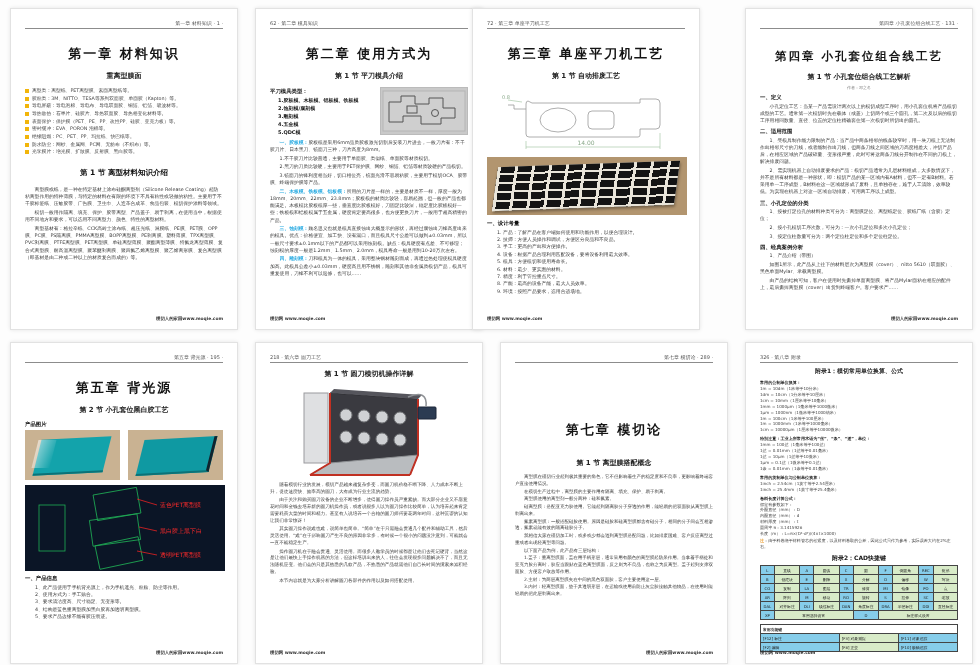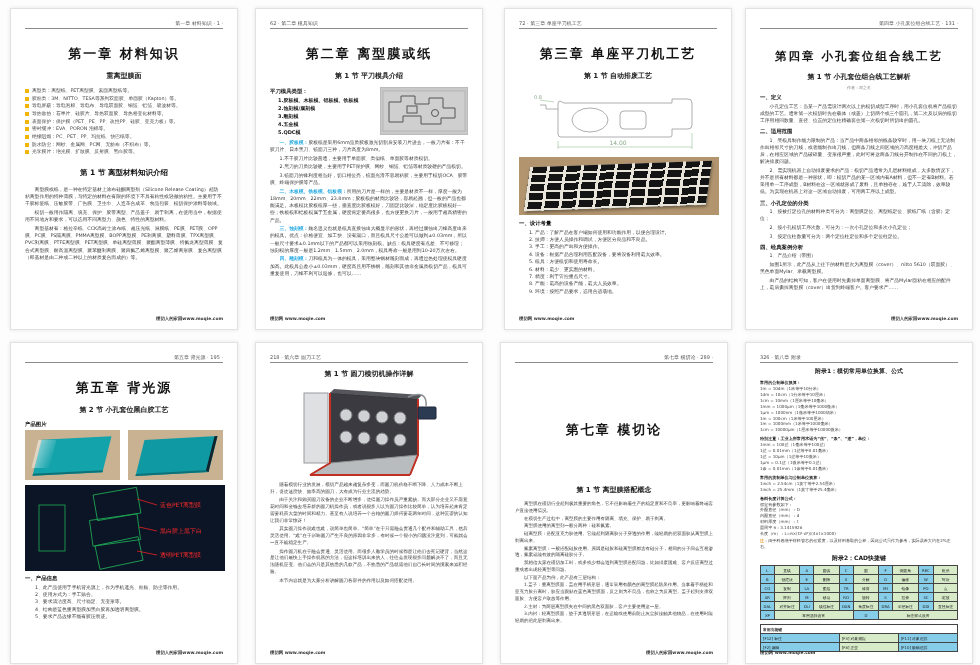--- a/index.html
+++ b/index.html
@@ -44,21 +44,21 @@
   .film{position:absolute;left:12px;top:8px;width:70px;height:34px;background:#13a3ab;
         transform:skew(-14deg,-3deg);border-bottom:2px solid #0c7277;}
   .film.dark{border-right:3px solid #10242e;background:#0f99a2;}
   .shine{position:absolute;left:10px;top:10px;width:18px;height:28px;
          background:linear-gradient(100deg,rgba(255,255,255,.55),rgba(255,255,255,0));transform:skew(-14deg);}
   .cadpanel{width:200px;height:86px;background:#0b1526;margin:0 auto 4px;}
   
   .machbox{width:158px;height:92px;margin:2px auto 5px;}
   
   .pg7 .title{margin-top:58px;}
-  .pg7 .sub{margin-top:46px;}
+  .pg7 .sub{margin-top:19px;}
   
   .pg8 .title{margin:6px 0 2px;font-size:11px;}
   .pg8 .sub{margin:2px 0 4px;font-size:6px;}
   .unit{font-size:4.1px;line-height:1.45;color:#444;}
   .unit .uh{font-weight:bold;color:#222;margin-top:3px;}
   .note{font-size:4.1px;line-height:1.4;color:#444;margin-top:1px;}
   .note .nl{color:#e8931c;font-weight:bold;}
   .tbltitle{font-size:6px;font-weight:bold;text-align:center;margin:5px 0 2px;color:#111;}
   table.cadtbl{border-collapse:collapse;width:100%;table-layout:fixed;}
   table.cadtbl td{border:1px solid #444;font-size:3.8px;text-align:center;padding:1px 0;height:6px;
@@ -130,21 +130,21 @@
         <p>模切一般用作隔离、填充、保护、胶带离型、产品盖子、易于剥离，在使用当中，根据使用不同地方和要求，可以选用不同离型力、颜色、特性的离型材料。</p>
         <p>离型基材有：格拉辛纸、CCK高岭土涂布纸、超压光纸、淋膜纸、PE膜、PET膜、OPP膜、PC膜、PS隔离膜、PMMA离型膜、BOPP离型膜、PE剥离膜、塑料薄膜、TPX离型膜、PVC剥离膜、PTFE离型膜、PET离型膜、单硅离型薄膜、聚酯离型薄膜、特氟龙离型薄膜、复合式离型膜、耐高温离型膜、聚苯醚剥离膜、聚四氟乙烯离型膜、聚乙烯离形膜、复合离型膜（即基材是由二种或二种以上的材质复合而成的）等。</p>
       </div>
     <div class="footer r">模切人的家园www.moqie.com</div>
   </div>
 
   <div class="pg" style="left:255px;top:8px;">
     <div class="hdr">
         <span>62 · 第二章 模具知识</span>
       </div>
-    <div class="title">第二章 离型膜或纸</div>
+    <div class="title">第二章 使用方式为</div>
     <div class="sub">第 1 节 平刀模具介绍</div>
     <div class="p2top">
       <div class="types">
         <div class="tl">平刀模具类型：</div>
         <div>
             <div class="it">1.胶板模、木板模、铝板模、铁板模</div>
             <div class="it">2.蚀刻模/腐刻模</div>
             <div class="it">3.雕刻模</div>
             <div class="it">4.五金模</div>
             <div class="it">5.QDC模</div>
@@ -164,21 +164,21 @@
       <p><span>1.不干胶刀片比较普通，主要用于单面胶、类似纸、单面胶等材质模切。</span></p>
       <p><span>2.黑刀的刀质比较硬，主要用于PET保护膜、网纱、铜箔、铝箔等材质较硬的产品模切。</span></p>
       <p><span>3.镜面刀的锋利度相当好，切口相位亮，镜面光滑不容易粘胶，主要用于模切OCA、胶带膜、终端保护膜等产品。</span></p>
       <p><span class="lead">二、木板模、铁板模、铝板模：</span><span>所用的刀片是一样的，主要是材质不一样，厚度一般为18mm、20mm、22mm、23.8mm；胶板模的材质比较轻，容易起翘，但一般的产品也都能满足。木板模比胶板模厚一些，垂直度比胶板模好，刀固定比较深，稳定度比胶板模好一些；铁板模和铝板模属于五金属，硬度肯定要高很多，也方便更换刀片，一般用于超高精密的产品。</span></p>
       <p><span class="lead">三、蚀刻模：</span><span>顾名思义也就是模具直接蚀出大概显示的形状，再经过腐蚀出刀锋高度出来的模具。优点：价格便宜、加工快、没有漏口，而且模具尺寸公差可以做到±0.03mm，所以一般尺寸要求±0.1mm以下的产品都可以采用蚀刻模。缺点：模具硬度有点差、不可修理；蚀刻模的厚度一般是1.2mm、1.5mm、2.0mm，模具寿命一般是用到10-20万次左右。</span></p>
       <p><span class="lead">四、雕刻模：</span><span>刀和模具为一体的模具，采用整块钢材雕刻而成，再通过热处理使模具硬度加高。此模具公差小±0.03mm，硬度高且用不锈钢，雕刻和其他非金属质模切产品，模具可重复使用，刀锋不利可以返修，也可以……</span></p>
     </div>
     <div class="footer l">模切网 www.moqie.com</div>
   </div>
 
-  <div class="pg" style="left:504px;top:8px;">
+  <div class="pg" style="left:472px;top:8px;">
     <div class="hdr">
         <span>72 · 第三章 单座平刀机工艺</span>
       </div>
     <div class="title">第三章 单座平刀机工艺</div>
     <div class="sub">第 1 节 自动排废工艺</div>
     <div class="cadbox">
       <svg width="196" height="66" viewBox="0 0 196 66">
         <path d="M40 14 Q38 14 38 17 L38 47 Q38 50 41 50 L150 50 Q152 50 152 48 L152 42 L168 42 Q172 42 172 38 L172 16 Q172 12 168 12 L152 12 L152 16 L44 16 Z" fill="none" stroke="#999" stroke-width="0.8"></path>
         <path d="M38 22 L26 22 L26 18 L20 18" fill="none" stroke="#999" stroke-width="0.8"></path>
         <ellipse cx="70" cy="33" rx="18" ry="12" fill="none" stroke="#999" stroke-width="0.8"></ellipse>

